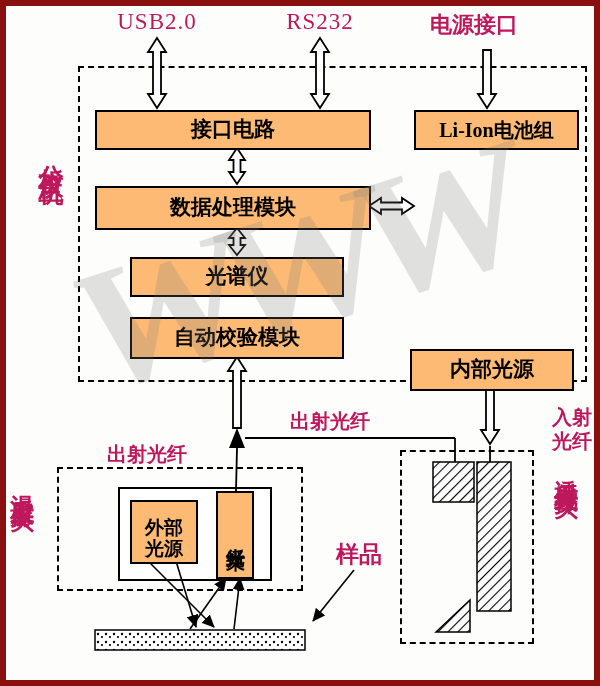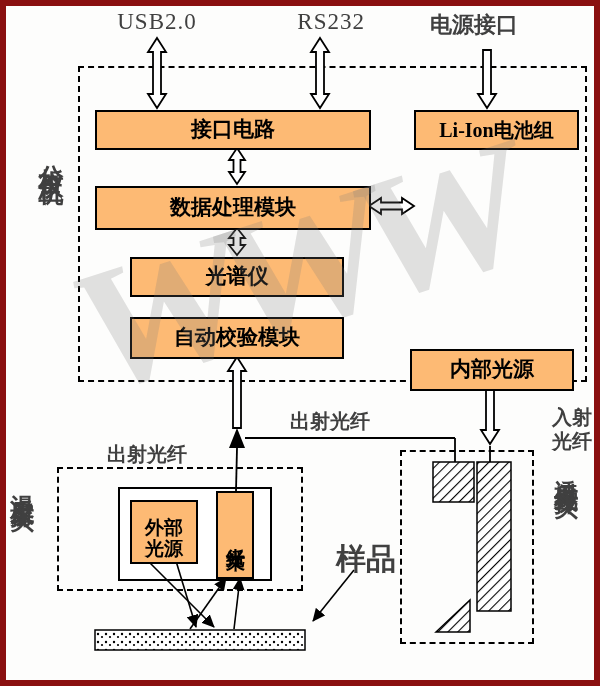--- a/index.html
+++ b/index.html
@@ -9,21 +9,21 @@
   }
   #frame{position:absolute;inset:0;border:6px solid #8a1010;z-index:9;pointer-events:none;}
   .dashed{position:absolute;border:2px dashed #000;z-index:2;}
   .housing{position:absolute;border:2px solid #000;background:#fff;z-index:3;}
   svg.layer{position:absolute;left:0;top:0;z-index:4;}
   .box{
     position:absolute;border:2px solid #000;background:#fdba74;z-index:5;
     display:flex;align-items:center;justify-content:center;
     font-weight:bold;font-size:21px;color:#000;text-align:center;line-height:1.1;
   }
-  .lbl{position:absolute;z-index:6;color:#404040;font-weight:bold;line-height:1.18;}
+  .lbl{position:absolute;z-index:6;color:#be185d;font-weight:bold;line-height:1.18;}
   .latin{font-weight:normal;font-size:23px;letter-spacing:1px;}
   .vtext{writing-mode:vertical-rl;text-orientation:upright;letter-spacing:4px;}
   #watermark{
     position:absolute;left:70px;top:170px;z-index:8;pointer-events:none;
     font-size:175px;font-weight:bold;color:rgba(125,125,125,0.22);
     transform:rotate(-18deg) skewX(-8deg);letter-spacing:-28px;white-space:nowrap;
   }
 </style>
 </head>
 <body>
@@ -101,31 +101,31 @@
   </div>
 
   <div class="box" style="left:130px;top:500px;width:64px;height:60px;font-size:19px;">
     <span style="width:2.2em;margin-top:14px;">外部光源</span>
   </div>
   <div class="box" style="left:216px;top:491px;width:34px;height:84px;font-size:19px;">
     <span class="vtext" style="letter-spacing:2px;">光纤束</span>
   </div>
 
   <div class="lbl latin" style="left:105px;top:8px;width:104px;text-align:center;">USB2.0</div>
-  <div class="lbl latin" style="left:275px;top:8px;width:90px;text-align:right;">RS232</div>
+  <div class="lbl latin" style="left:275px;top:8px;width:90px;text-align:center;">RS232</div>
   <div class="lbl" style="left:430px;top:12px;width:116px;font-size:22px;">电源接口</div>
 
   <div class="lbl vtext" style="left:36px;top:145px;font-size:25px;">分析仪主机</div>
 
   <div class="lbl" style="left:107px;top:443px;font-size:20px;">出射光纤</div>
   <div class="lbl" style="left:290px;top:410px;font-size:20px;">出射光纤</div>
   <div class="lbl" style="left:508px;top:406px;width:44px;font-size:20px;text-align:right;margin-left:40px;">入射光纤</div>
 
   <div class="lbl vtext" style="left:8px;top:476px;font-size:24px;letter-spacing:3px;">漫反射探头</div>
   <div class="lbl vtext" style="left:552px;top:460px;font-size:24px;letter-spacing:3px;">透射光纤探头</div>
 
 
-  <div class="lbl" style="left:336px;top:541px;font-size:30px;">样品</div>
+  <div class="lbl" style="left:336px;top:541px;font-size:23px;">样品</div>
 
   <div id="watermark">WWW</div>
 
   <div id="frame"></div>
 </div>
 
 </body></html>

